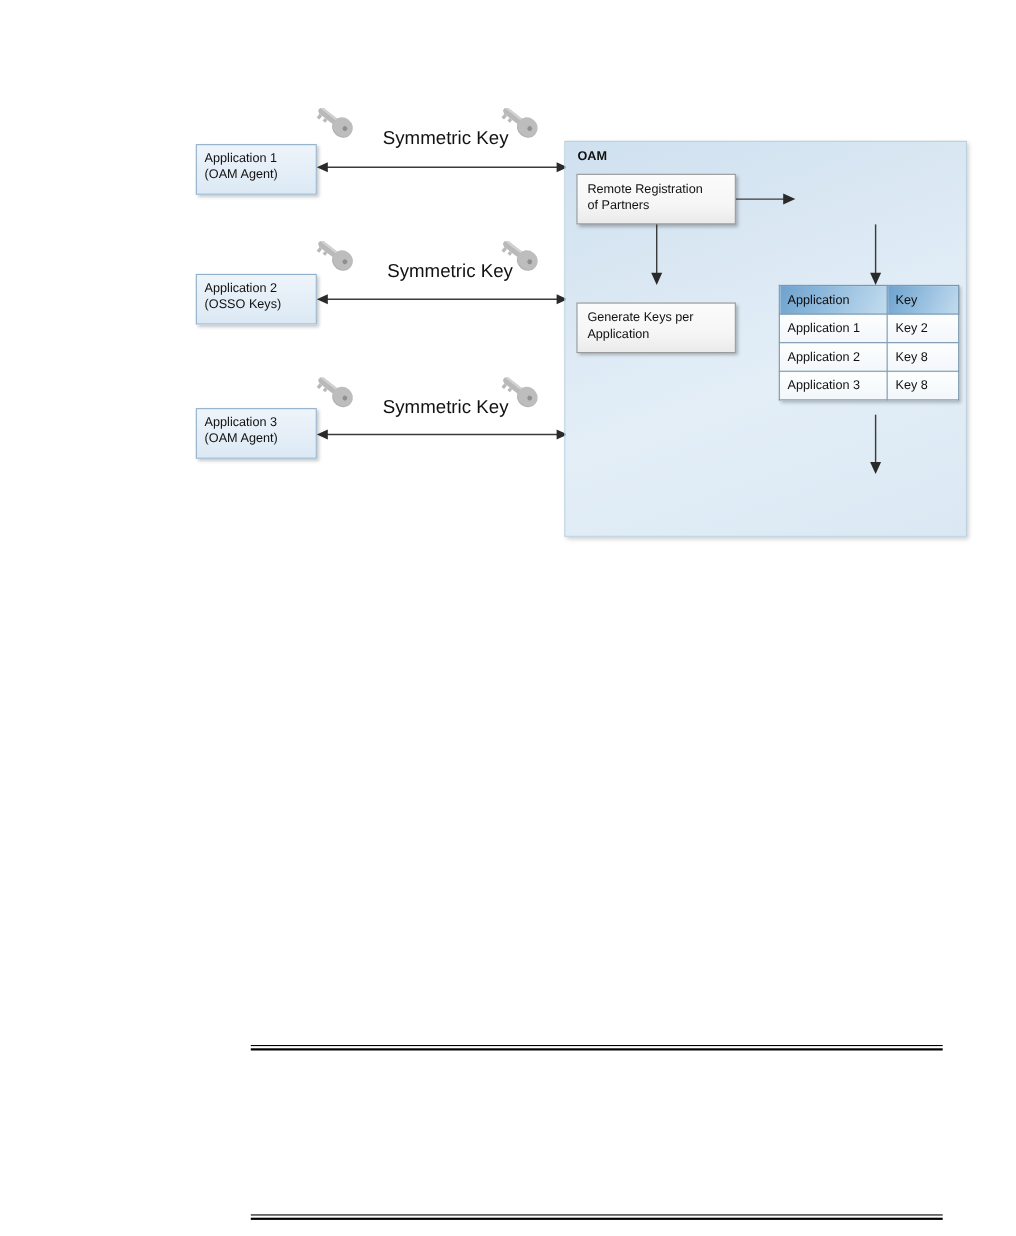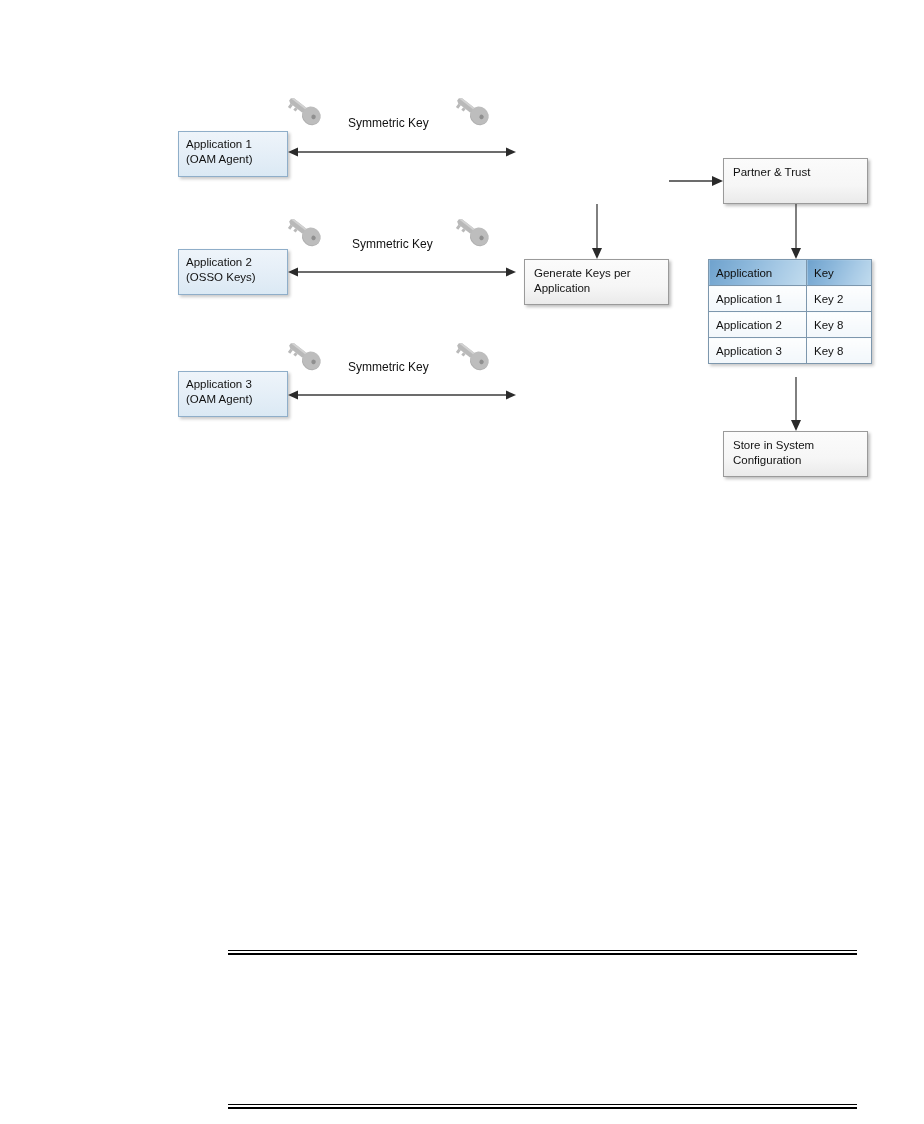--- a/index.html
+++ b/index.html
@@ -74,21 +74,21 @@
     box-shadow: 2px 2px 3px rgba(0,0,0,0.26);
     padding: 6px 0 0 9px;
     font-size: 11.5px;
     line-height: 15px;
     color: #111111;
   }
   .proc-box span { display: block; white-space: nowrap; }
 
   #box-remote-reg { left: 524px; top: 158px; width: 145px; height: 46px; }
   #box-partner-trust { left: 723px; top: 158px; width: 145px; height: 46px; }
-  #box-generate-keys { left: 524px; top: 259px; width: 145px; height: 46px; }
+  #box-generate-keys { left: 524px; top: 275px; width: 145px; height: 46px; }
   #box-store-config { left: 723px; top: 431px; width: 145px; height: 46px; }
 
   
   #key-table {
     position: absolute;
     left: 708px;
     top: 259px;
     width: 164px;
     border-collapse: collapse;
     font-size: 11.5px;
@@ -122,21 +122,21 @@
   .arrow-line {
     stroke: #3b3b3b;
     stroke-width: 1.3;
     fill: none;
   }
   .arrow-head { fill: #2a2a2a; }
 
   
   .sym-label {
     position: absolute;
-    font-size: 12px;
+    font-size: 17px;
     color: #111111;
     white-space: nowrap;
   }
 
   
   .key-icon {
     position: absolute;
     width: 46px;
     height: 46px;
   }
@@ -252,31 +252,31 @@
     <line class="arrow-line" x1="9" y1="7" x2="219" y2="7"></line>
     <polygon class="arrow-head" points="0,7 10,2.5 10,11.5"></polygon>
     <polygon class="arrow-head" points="228,7 218,2.5 218,11.5"></polygon>
   </svg>
   <svg class="arrow-svg" style="left:288px; top:388px; width:228px; height:14px;" viewBox="0 0 228 14">
     <line class="arrow-line" x1="9" y1="7" x2="219" y2="7"></line>
     <polygon class="arrow-head" points="0,7 10,2.5 10,11.5"></polygon>
     <polygon class="arrow-head" points="228,7 218,2.5 218,11.5"></polygon>
   </svg>
 
-
-  <div class="proc-box" id="box-partner-trust">
-    <span>Partner &amp; Trust</span>
+  <div id="oam-container">
+    <div id="oam-label">OAM</div>
+  </div>
+
+  <div class="proc-box" id="box-remote-reg">
+    <span>Remote Registration</span>
+    <span>of Partners</span>
   </div>
   <div class="proc-box" id="box-generate-keys">
     <span>Generate Keys per</span>
     <span>Application</span>
-  </div>
-  <div class="proc-box" id="box-store-config">
-    <span>Store in System</span>
-    <span>Configuration</span>
   </div>
 
   <svg class="arrow-svg" style="left:669px; top:174px; width:54px; height:14px;" viewBox="0 0 54 14">
     <line class="arrow-line" x1="0" y1="7" x2="44" y2="7"></line>
     <polygon class="arrow-head" points="54,7 43,2 43,12"></polygon>
   </svg>
 
   <svg class="arrow-svg" style="left:590px; top:204px; width:14px; height:55px;" viewBox="0 0 14 55">
     <line class="arrow-line" x1="7" y1="0" x2="7" y2="45"></line>
     <polygon class="arrow-head" points="7,55 2,44 12,44"></polygon>

